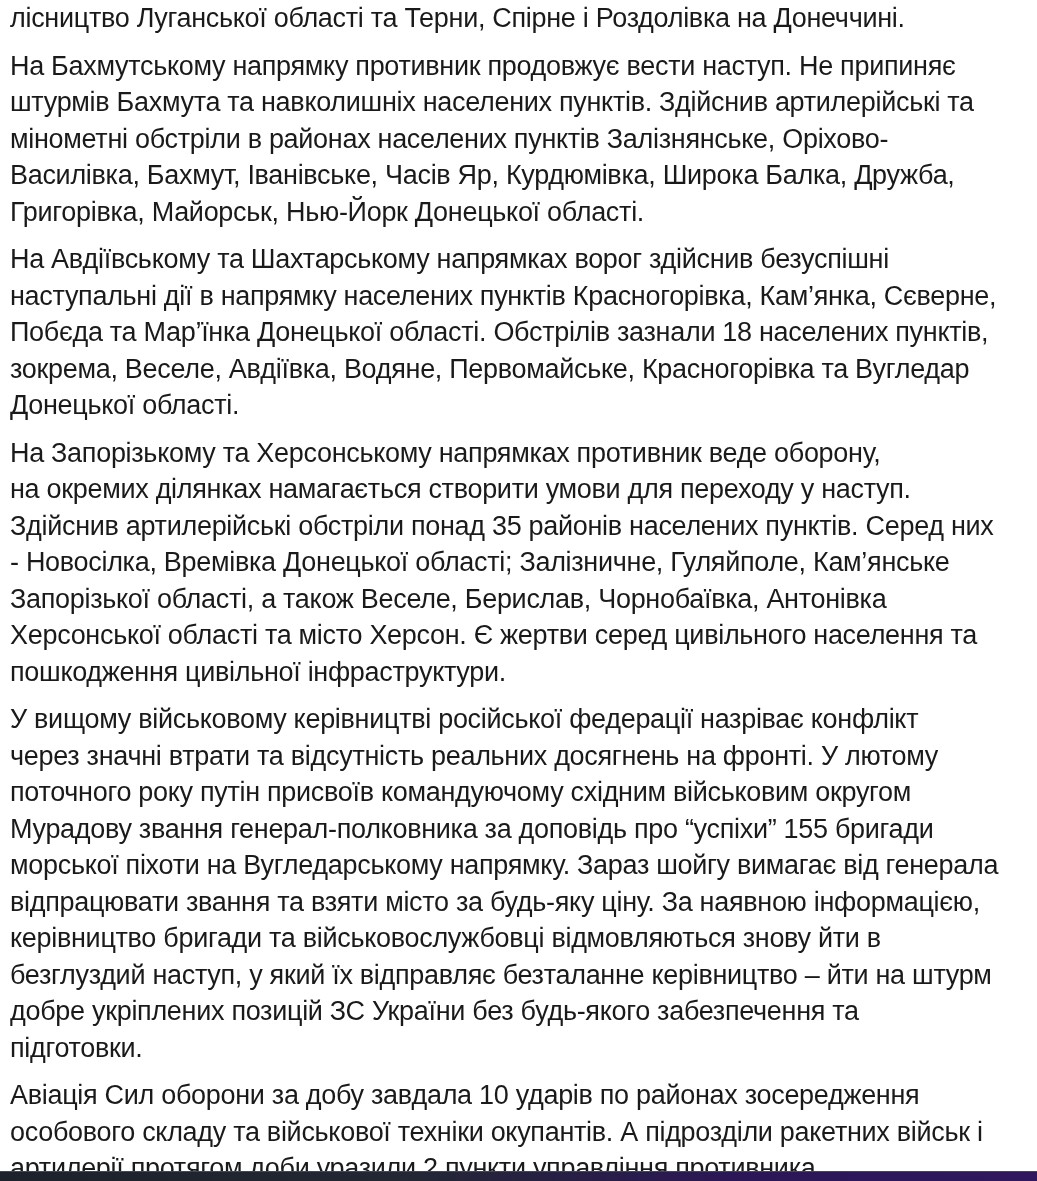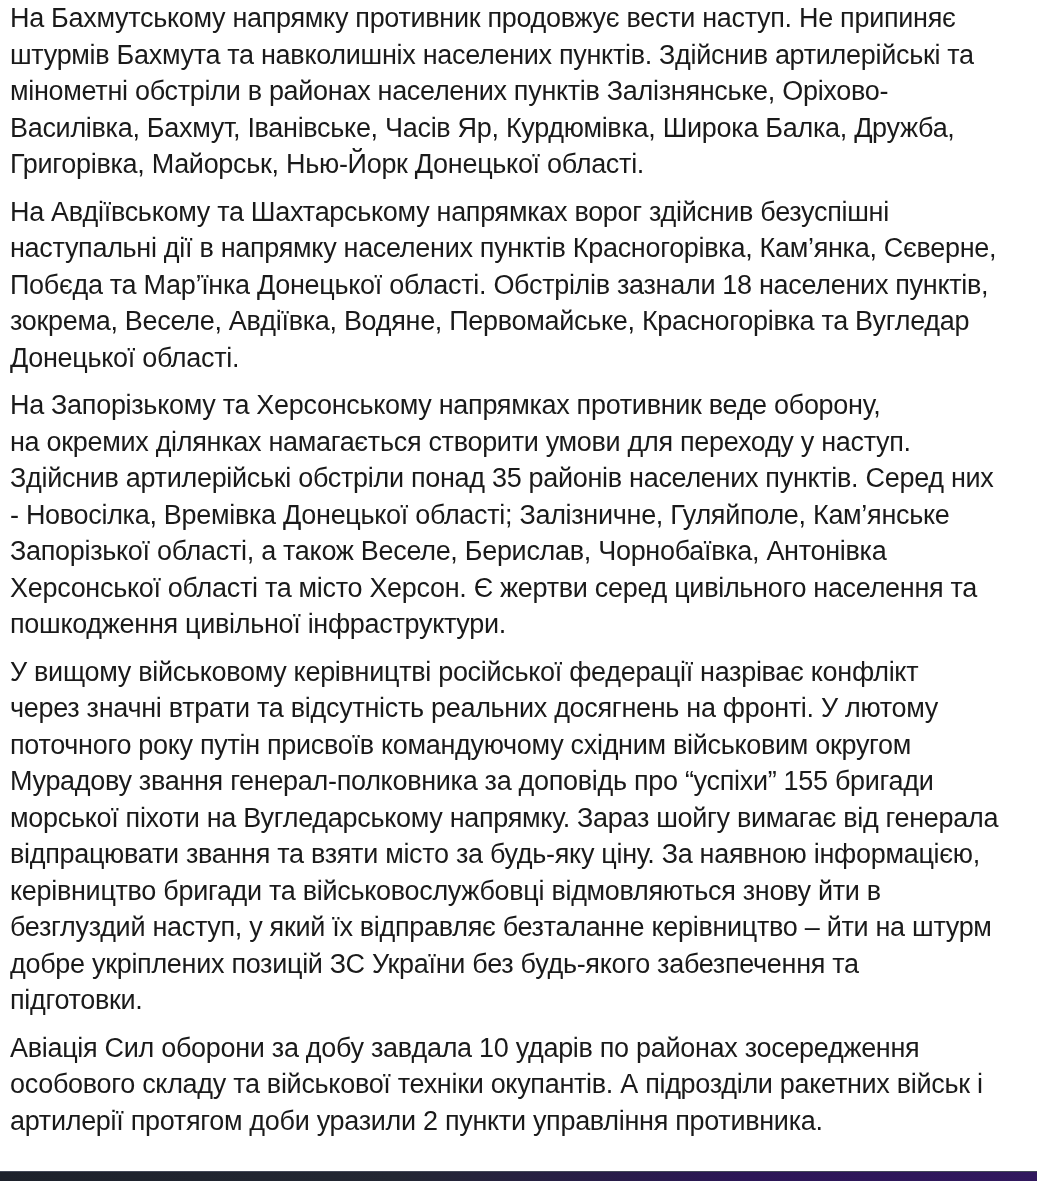--- a/index.html
+++ b/index.html
@@ -40,20 +40,21 @@
     height: 9px;
     border-top: 1px solid #434857;
     background: linear-gradient(90deg, #1d212b 0%, #232733 38%, #2c1657 72%, #31185e 100%);
   }
 </style>
 </head>
 <body>
 
 <div class="page">
   <div class="report">
+    <p>лісництво Луганської області та Терни, Спірне і Роздолівка на Донеччині.</p>
     <p>На Бахмутському напрямку противник продовжує вести наступ. Не припиняє
 штурмів Бахмута та навколишніх населених пунктів. Здійснив артилерійські та
 мінометні обстріли в районах населених пунктів Залізнянське, Оріхово-
 Василівка, Бахмут, Іванівське, Часів Яр, Курдюмівка, Широка Балка, Дружба,
 Григорівка, Майорськ, Нью-Йорк Донецької області.</p>
     <p>На Авдіївському та Шахтарському напрямках ворог здійснив безуспішні
 наступальні дії в напрямку населених пунктів Красногорівка, Кам’янка, Сєверне,
 Побєда та Мар’їнка Донецької області. Обстрілів зазнали 18 населених пунктів,
 зокрема, Веселе, Авдіївка, Водяне, Первомайське, Красногорівка та Вугледар
 Донецької області.</p>

